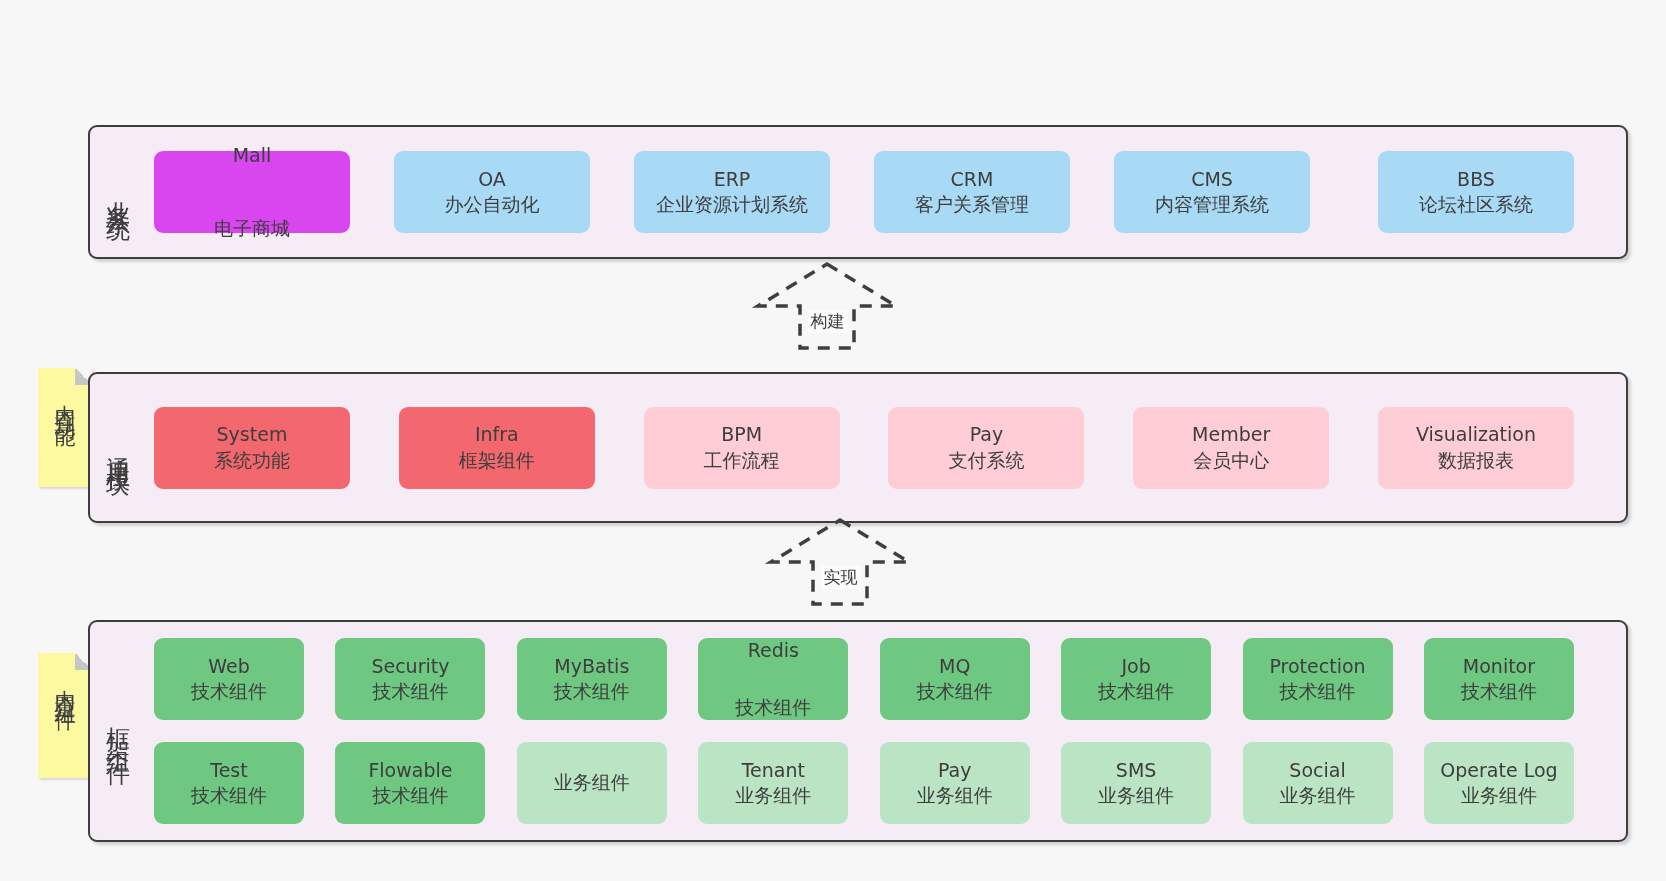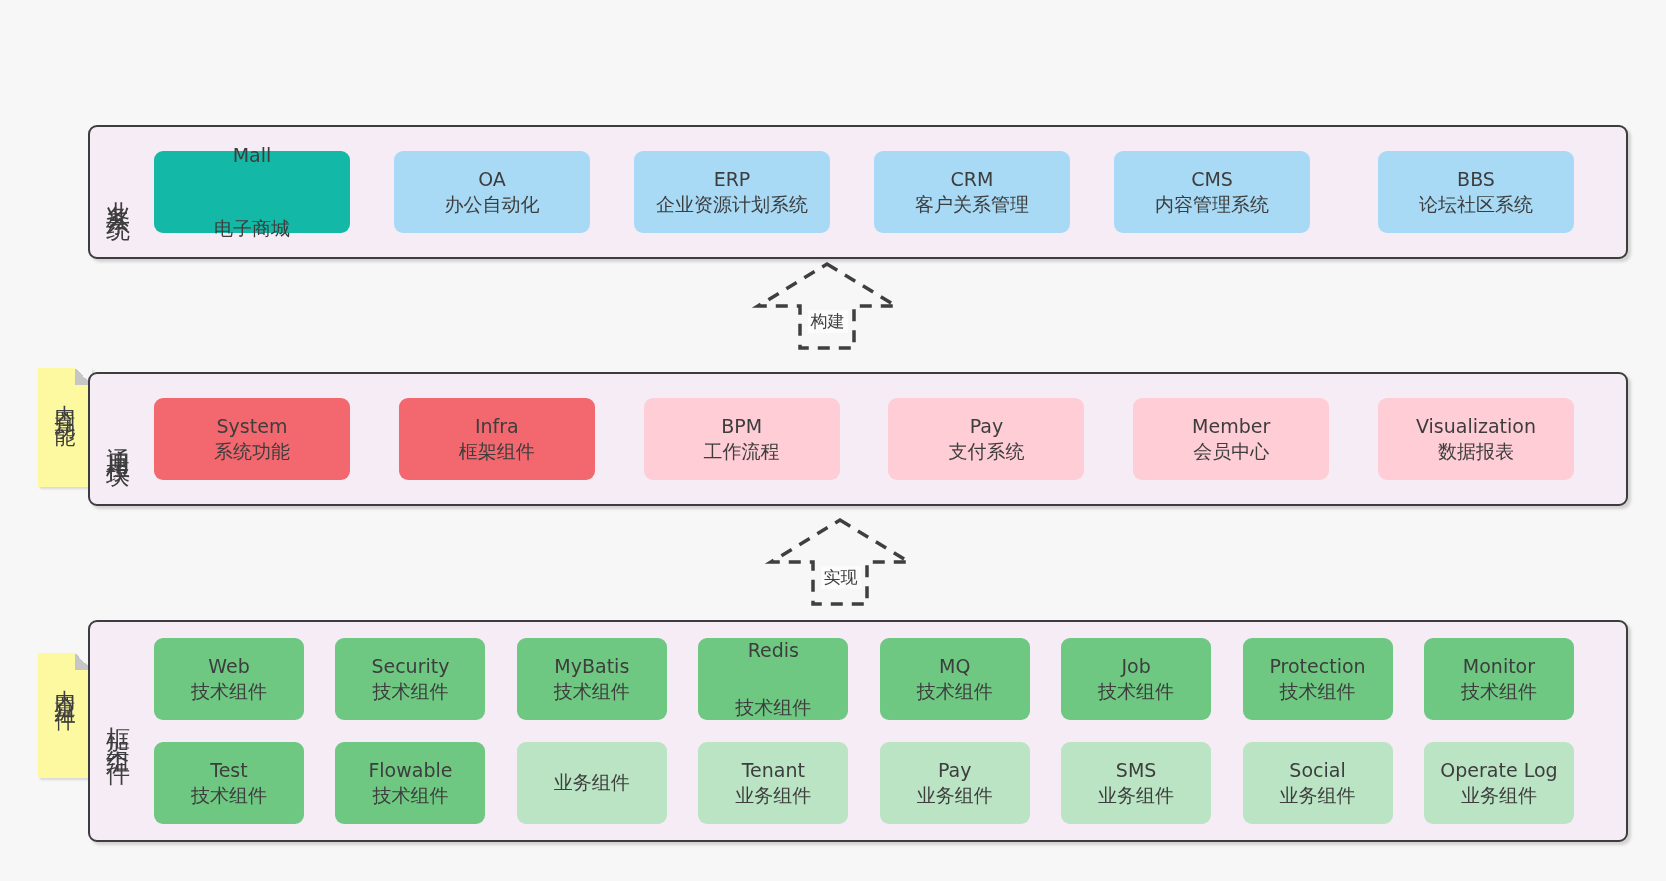--- a/index.html
+++ b/index.html
@@ -34,21 +34,21 @@
   
   .band {
     position:absolute; left:88px; width:1540px; box-sizing:border-box;
     background: var(--band-bg,#f6ecf5);
     border:2px solid var(--band-border,#3d3d3d);
     border-radius:9px;
     box-shadow: 3px 3px 3px rgba(0,0,0,0.15);
     display:flex;
   }
   .band-0 { top:125px; height:134px; }
-  .band-1 { top:372px; height:134px;align-items:center; }
+  .band-1 { top:372px; height:151px;align-items:center; }
   .band-2 { top:620px; height:222px; }
   .band-label {
     width:56px; flex:0 0 56px;
     display:flex; align-items:center; justify-content:center;
     writing-mode: vertical-rl; text-orientation:upright;
     font-size:24px; letter-spacing:5px; color:var(--text);
   }
   .band-2 .band-label { letter-spacing:12px; }
   .band-rows {
     flex:1; display:flex; flex-direction:column; justify-content:center;
@@ -91,21 +91,21 @@
   </div>
   <div class="note note-1">
     <span class="fold"></span>
     <span class="note-text">内置组件</span>
   </div>
 
   <section class="band band-0">
     <div class="band-label">业务系统</div>
     <div class="band-rows">
         <div class="row">
-          <div class="box" style="background: #14b8a6; gap: 47px;">
+          <div class="box" style="background: #d946ef; gap: 47px;">
             <div>Mall</div>
             <div>电子商城</div>
           </div>
           <div class="box" style="background: rgb(168, 218, 245);">
             <div>OA</div>
             <div>办公自动化</div>
           </div>
           <div class="box" style="background: rgb(168, 218, 245);">
             <div>ERP</div>
             <div>企业资源计划系统</div>

